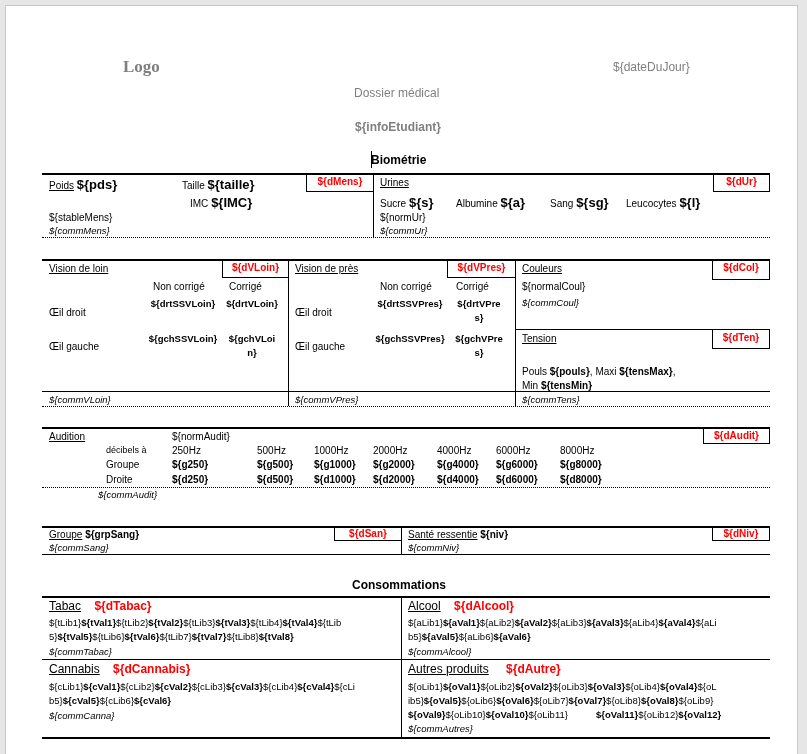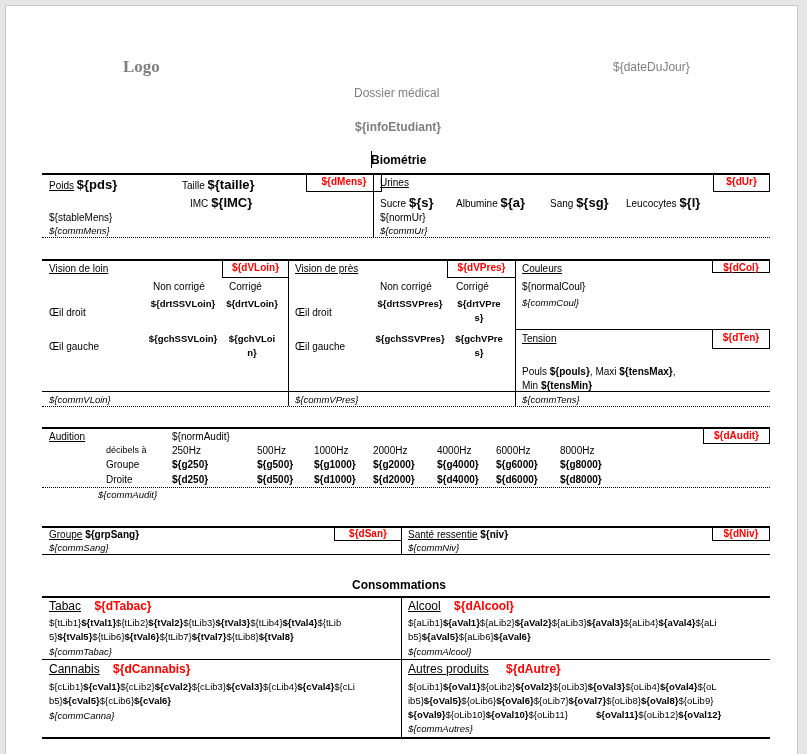--- a/index.html
+++ b/index.html
@@ -44,21 +44,21 @@
   <span class="big">${pds}</span>
 </div>
 <div class="abs" style="left:182px;top:177px;">
   <span>Taille</span>
   <span class="big">${taille}</span>
 </div>
 <div class="abs" style="left:182px;top:195px;padding-left:8px;">
   <span>IMC</span>
   <span class="big">${IMC}</span>
 </div>
-<div class="box" style="left:306px;top:173px;width:76px;height:19px;">${dMens}</div>
+<div class="box" style="left:306px;top:173px;width:68px;height:19px;">${dMens}</div>
 <div class="abs" style="left:49px;top:212px;">${stableMens}</div>
 <div class="abs it" style="left:49px;top:225px;">${commMens}</div>
 
 <div class="abs u" style="left:380px;top:177px;">Urines</div>
 <div class="box" style="left:713px;top:173px;width:57px;height:19px;">${dUr}</div>
 <div class="abs" style="left:380px;top:195px;">
   <span>Sucre</span>
   <span class="big">${s}</span>
 </div>
 <div class="abs" style="left:456px;top:195px;">
@@ -101,21 +101,21 @@
 <div class="abs" style="left:456px;top:281px;">Corrigé</div>
 <div class="abs" style="left:295px;top:307px;">Œil droit</div>
 <div class="abs" style="left:295px;top:341px;">Œil gauche</div>
 <div class="abs b ctr wrap" style="left:375px;top:297px;width:70px;word-break:break-all;">${drtSSVPres}</div>
 <div class="abs b ctr wrap" style="left:453px;top:297px;width:52px;word-break:break-all;">${drtVPres}</div>
 <div class="abs b ctr wrap" style="left:375px;top:332px;width:70px;word-break:break-all;">${gchSSVPres}</div>
 <div class="abs b ctr wrap" style="left:453px;top:332px;width:52px;word-break:break-all;">${gchVPres}</div>
 <div class="abs it" style="left:295px;top:394px;">${commVPres}</div>
 
 <div class="abs u" style="left:522px;top:263px;">Couleurs</div>
-<div class="box" style="left:712px;top:259px;width:58px;height:14px;">${dCol}</div>
+<div class="box" style="left:712px;top:259px;width:58px;height:21px;">${dCol}</div>
 <div class="abs" style="left:522px;top:281px;">${normalCoul}</div>
 <div class="abs it" style="left:522px;top:297px;">${commCoul}</div>
 
 <div class="abs u" style="left:522px;top:333px;">Tension</div>
 <div class="box" style="left:712px;top:329px;width:58px;height:20px;">${dTen}</div>
 <div class="abs" style="left:522px;top:365px;line-height:14px;">
   <span>Pouls</span>
   <span class="b">${pouls}</span>,
   <span>Maxi</span>
   <span class="b">${tensMax}</span>,<br>

